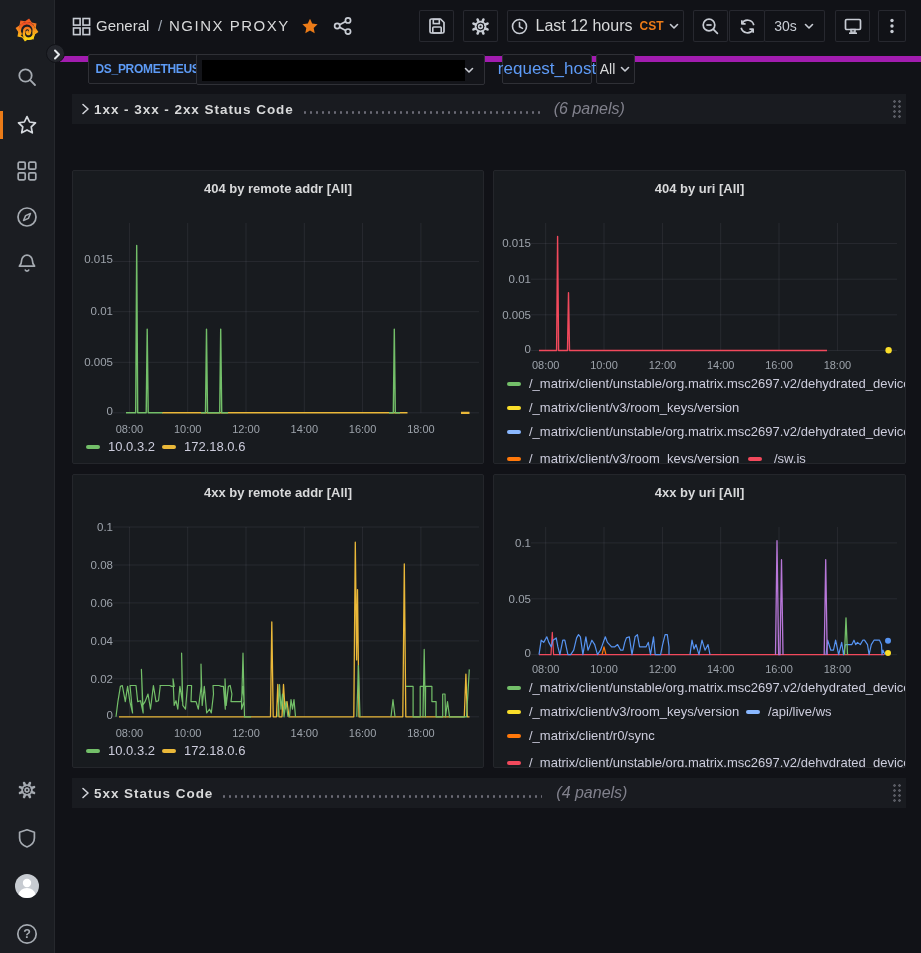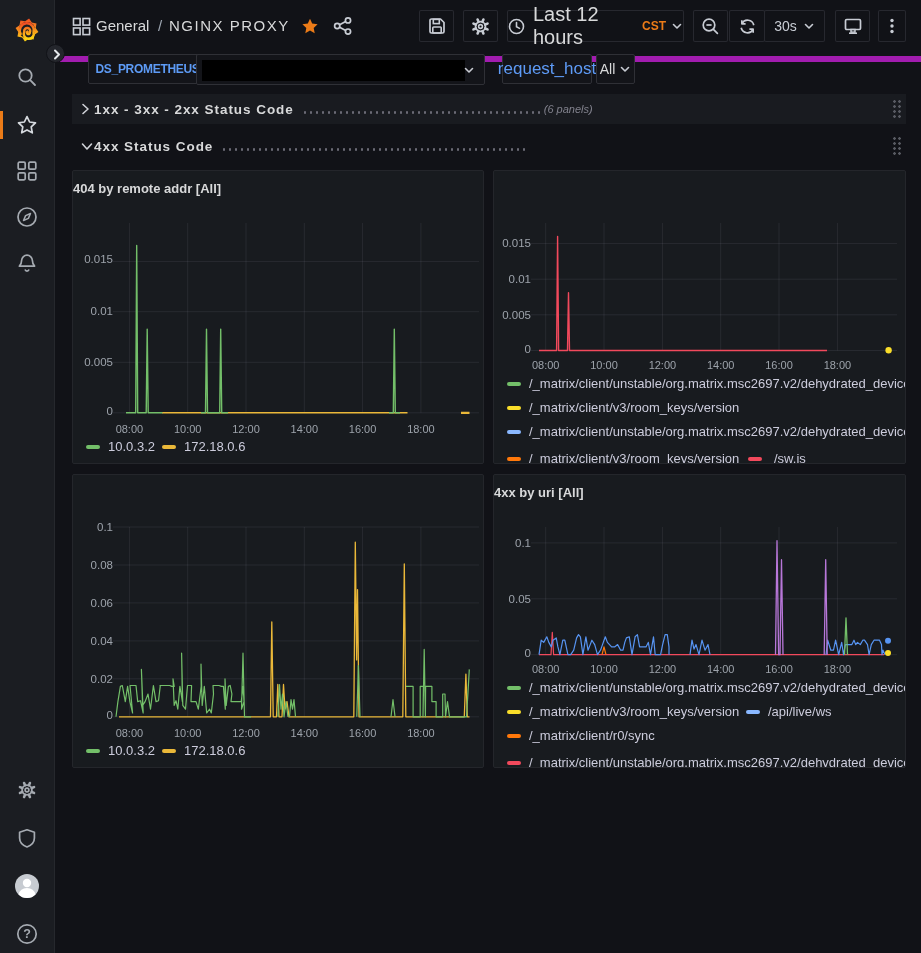--- a/index.html
+++ b/index.html
@@ -17,26 +17,26 @@
 .vbtn { position:absolute; border:1px solid #2f3036; border-radius:2px; background:#131419;
   display:flex; align-items:center; justify-content:center; }
 #dash { position:absolute; left:0; top:86px; width:100%; height:867px; }
 .rowhdr { position:absolute; left:16px; width:834px; height:30px; display:flex; align-items:center; }
 .rowbg { background:#191b20;text-align:right; }
 .rchev { width:22px; padding-left:9px; display:flex; align-items:center; }
 .rtitle { font-size:13.5px; font-weight:bold; color:#d8d9da; white-space:nowrap; margin-right:8px; letter-spacing:0.95px; }
 .dots { height:3px; margin-top:6px;
   background-image:radial-gradient(circle, #6a6a75 1.05px, transparent 1.35px);
   background-size:6px 3px; background-position:0 0; }
-.pcount { font-size:11px; font-style:italic; color:#81818c; margin-left:4px; white-space:nowrap; }
+.pcount { font-size:16px; font-style:italic; color:#81818c; margin-left:14px; white-space:nowrap; }
 .drag { position:absolute; right:4px; top:50%; transform:translateY(-50%); width:10px; height:20px;
   background-image:radial-gradient(circle, #585a62 1.2px, transparent 1.5px);
   background-size:5px 5px; }
 .panel { position:absolute; background:#181b1f; border:1px solid #24262b; border-radius:2px; overflow:hidden; }
-.ptitle { position:absolute; top:10px; left:0; right:0; font-size:13px;
+.ptitle { position:absolute; top:10px; left:0; right:0; text-align:center; font-size:13px;
   font-weight:bold; color:#d8d9da; }
 .ldash { position:absolute; width:14px; height:4px; border-radius:2px; }
 .ltxt { position:absolute; font-size:13px; color:#ccccdc; white-space:nowrap; }
 svg { display:block; }
 </style></head><body>
 <div id="sidebar">
   <div class="sic" style="top:30px">
       <svg width="24" height="24" viewBox="0 0 24 24" style="display:block">
 <defs>
           <linearGradient id="glg" x1="0.25" y1="0" x2="0.35" y2="1">
@@ -168,21 +168,21 @@
           <line x1="15.21" y1="8.55" x2="17.52" y2="7.59" stroke="#c8ccd4" stroke-width="2.6" stroke-linecap="round"></line>
         </svg>
       </div>
   <div class="tbtn" style="left:451px;width:177px">
     <span style="margin-right:8px;display:flex">
           <svg width="17" height="17" viewBox="0 0 17 17" style="">
             <circle cx="8.5" cy="8.5" r="7" fill="none" stroke="#c8ccd4" stroke-width="1.6"></circle>
             <path d="M8.5 4.6 L8.5 8.8 L11.5 10.4" fill="none" stroke="#c8ccd4" stroke-width="1.6" stroke-linecap="round"></path>
           </svg>
         </span>
-    <span style="font-size:20px;color:#d8d9da">Last 12 hours</span>
+    <span style="font-size:16px;color:#d8d9da">Last 12 hours</span>
     <span style="font-size:12px;color:#eb7b18;font-weight:bold;margin-left:7px">CST</span>
     <span style="margin-left:5px;display:flex">
           <svg width="12" height="12" viewBox="0 0 12 12" style="">
             <path d="M2.5 4.5 L6 8 L9.5 4.5" fill="none" stroke="#c8ccd4" stroke-width="1.6" stroke-linecap="round" stroke-linejoin="round"></path>
           </svg>
         </span>
   </div>
   <div class="tbtn" style="left:637px;width:35px">
         <svg width="19" height="19" viewBox="0 0 19 19" style="">
           <circle cx="8" cy="8" r="5.8" fill="none" stroke="#c8ccd4" stroke-width="1.7"></circle>
@@ -246,30 +246,20 @@
 <div id="dash">
 <div class="rowhdr rowbg" style="top:8px">
 <span class="rchev">
           <svg width="9" height="12" viewBox="0 0 9 12" style="">
             <path d="M2 1.5 L7 6 L2 10.5" fill="none" stroke="#d0d2d8" stroke-width="1.6" stroke-linecap="round" stroke-linejoin="round"></path>
           </svg>
         </span>
         <span class="rtitle">1xx - 3xx - 2xx Status Code</span>
 <span class="dots" style="width:238px"></span>
         <span class="pcount">(6 panels)</span>
-<div class="drag"></div>
-      </div>
-<div class="rowhdr " style="top:45px">
-<span class="rchev">
-          <svg width="12" height="9" viewBox="0 0 12 9" style="">
-            <path d="M1.5 2 L6 7 L10.5 2" fill="none" stroke="#d0d2d8" stroke-width="1.6" stroke-linecap="round" stroke-linejoin="round"></path>
-          </svg>
-        </span>
-        <span class="rtitle">4xx Status Code</span>
-<span class="dots" style="width:306px"></span>
 <div class="drag"></div>
       </div>
 <div class="panel" style="left:16px;top:84px;width:412px;height:294px">
 <div class="ptitle">404 by remote addr [All]</div>
 <svg width="412" height="294" style="position:absolute;left:0;top:0">
           <line x1="56.4" y1="52" x2="56.4" y2="241.8" stroke="rgba(204,204,220,0.09)" stroke-width="1"></line>
           <line x1="114.7" y1="52" x2="114.7" y2="241.8" stroke="rgba(204,204,220,0.09)" stroke-width="1"></line>
           <line x1="173.0" y1="52" x2="173.0" y2="241.8" stroke="rgba(204,204,220,0.09)" stroke-width="1"></line>
           <line x1="231.3" y1="52" x2="231.3" y2="241.8" stroke="rgba(204,204,220,0.09)" stroke-width="1"></line>
           <line x1="289.6" y1="52" x2="289.6" y2="241.8" stroke="rgba(204,204,220,0.09)" stroke-width="1"></line>
@@ -293,20 +283,21 @@
           <polyline points="53.0,241.8 62.7,241.8 63.7,74.5 64.7,241.8 73.2,241.8 74.2,158.1 75.2,241.8 89.5,241.8" fill="none" stroke="#73bf69" stroke-width="1.4" stroke-opacity="1" stroke-linejoin="round"></polyline>
           <polyline points="128.0,241.8 132.5,241.8 133.5,158.1 134.5,241.8 146.7,241.8 147.7,158.1 148.7,241.8 155.0,241.8" fill="none" stroke="#73bf69" stroke-width="1.4" stroke-opacity="1" stroke-linejoin="round"></polyline>
           <polyline points="316.0,241.8 320.3,241.8 321.3,158.1 322.3,241.8 327.0,241.8" fill="none" stroke="#73bf69" stroke-width="1.4" stroke-opacity="1" stroke-linejoin="round"></polyline>
         </svg>
 <div class="ldash" style="left:13px;top:273.9px;background:#73bf69"></div>
         <div class="ltxt" style="left:35px;top:267.9px;">10.0.3.2</div>
         <div class="ldash" style="left:89px;top:273.9px;background:#eab839"></div>
         <div class="ltxt" style="left:111px;top:267.9px;">172.18.0.6</div>
 </div>
 <div class="panel" style="left:437px;top:84px;width:413px;height:294px">
+<div class="ptitle">404 by uri [All]</div>
 <svg width="413" height="294" style="position:absolute;left:0;top:0">
           <line x1="51.7" y1="52" x2="51.7" y2="179.5" stroke="rgba(204,204,220,0.09)" stroke-width="1"></line>
           <line x1="110.0" y1="52" x2="110.0" y2="179.5" stroke="rgba(204,204,220,0.09)" stroke-width="1"></line>
           <line x1="168.4" y1="52" x2="168.4" y2="179.5" stroke="rgba(204,204,220,0.09)" stroke-width="1"></line>
           <line x1="226.7" y1="52" x2="226.7" y2="179.5" stroke="rgba(204,204,220,0.09)" stroke-width="1"></line>
           <line x1="285.0" y1="52" x2="285.0" y2="179.5" stroke="rgba(204,204,220,0.09)" stroke-width="1"></line>
           <line x1="343.4" y1="52" x2="343.4" y2="179.5" stroke="rgba(204,204,220,0.09)" stroke-width="1"></line>
           <line x1="37" y1="72.6" x2="403" y2="72.6" stroke="rgba(204,204,220,0.09)" stroke-width="1"></line>
           <line x1="37" y1="108.2" x2="403" y2="108.2" stroke="rgba(204,204,220,0.09)" stroke-width="1"></line>
           <line x1="37" y1="143.8" x2="403" y2="143.8" stroke="rgba(204,204,220,0.09)" stroke-width="1"></line>
@@ -329,20 +320,21 @@
         <div class="ldash" style="left:13px;top:235.1px;background:#fade2a"></div>
         <div class="ltxt" style="left:35px;top:229.1px;">/_matrix/client/v3/room_keys/version</div>
         <div class="ldash" style="left:13px;top:258.8px;background:#8ab8ff"></div>
         <div class="ltxt" style="left:35px;top:252.8px;">/_matrix/client/unstable/org.matrix.msc2697.v2/dehydrated_device</div>
         <div class="ldash" style="left:13px;top:285.5px;background:#ff780a"></div>
         <div class="ltxt" style="left:35px;top:279.5px;">/_matrix/client/v3/room_keys/version</div>
         <div class="ldash" style="left:254px;top:285.5px;background:#f2495c"></div>
         <div class="ltxt" style="left:280px;top:279.5px;">/sw.js</div>
 </div>
 <div class="panel" style="left:16px;top:388px;width:412px;height:294px">
+<div class="ptitle">4xx by remote addr [All]</div>
 <svg width="412" height="294" style="position:absolute;left:0;top:0">
           <line x1="56.4" y1="52" x2="56.4" y2="241.8" stroke="rgba(204,204,220,0.09)" stroke-width="1"></line>
           <line x1="114.7" y1="52" x2="114.7" y2="241.8" stroke="rgba(204,204,220,0.09)" stroke-width="1"></line>
           <line x1="173.0" y1="52" x2="173.0" y2="241.8" stroke="rgba(204,204,220,0.09)" stroke-width="1"></line>
           <line x1="231.3" y1="52" x2="231.3" y2="241.8" stroke="rgba(204,204,220,0.09)" stroke-width="1"></line>
           <line x1="289.6" y1="52" x2="289.6" y2="241.8" stroke="rgba(204,204,220,0.09)" stroke-width="1"></line>
           <line x1="347.9" y1="52" x2="347.9" y2="241.8" stroke="rgba(204,204,220,0.09)" stroke-width="1"></line>
           <line x1="40" y1="52.0" x2="406" y2="52.0" stroke="rgba(204,204,220,0.09)" stroke-width="1"></line>
           <line x1="40" y1="90.0" x2="406" y2="90.0" stroke="rgba(204,204,220,0.09)" stroke-width="1"></line>
           <line x1="40" y1="127.9" x2="406" y2="127.9" stroke="rgba(204,204,220,0.09)" stroke-width="1"></line>
@@ -410,13 +402,24 @@
         <div class="ltxt" style="left:35px;top:204.5px;">/_matrix/client/unstable/org.matrix.msc2697.v2/dehydrated_device</div>
         <div class="ldash" style="left:13px;top:235.1px;background:#fade2a"></div>
         <div class="ltxt" style="left:35px;top:229.1px;">/_matrix/client/v3/room_keys/version</div>
         <div class="ldash" style="left:252px;top:235.1px;background:#8ab8ff"></div>
         <div class="ltxt" style="left:274px;top:229.1px;">/api/live/ws</div>
         <div class="ldash" style="left:13px;top:258.8px;background:#ff780a"></div>
         <div class="ltxt" style="left:35px;top:252.8px;">/_matrix/client/r0/sync</div>
         <div class="ldash" style="left:13px;top:285.5px;background:#f2495c"></div>
         <div class="ltxt" style="left:35px;top:279.5px;">/_matrix/client/unstable/org.matrix.msc2697.v2/dehydrated_device</div>
 </div>
+<div class="rowhdr rowbg" style="top:692px">
+<span class="rchev">
+          <svg width="9" height="12" viewBox="0 0 9 12" style="">
+            <path d="M2 1.5 L7 6 L2 10.5" fill="none" stroke="#d0d2d8" stroke-width="1.6" stroke-linecap="round" stroke-linejoin="round"></path>
+          </svg>
+        </span>
+        <span class="rtitle">5xx Status Code</span>
+<span class="dots" style="width:321px"></span>
+        <span class="pcount">(4 panels)</span>
+<div class="drag"></div>
+      </div>
 </div>
 </div>
 </body></html>

